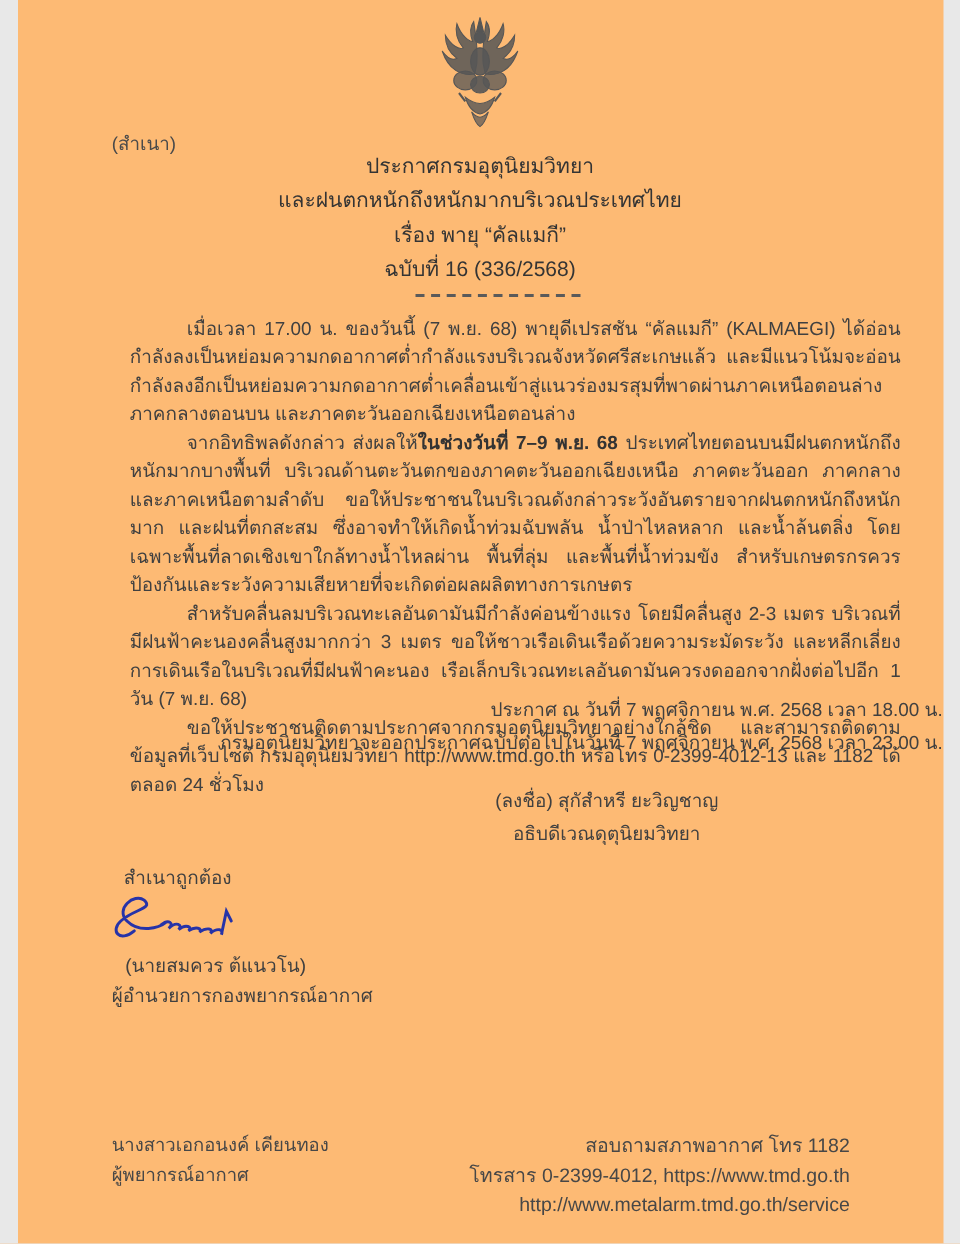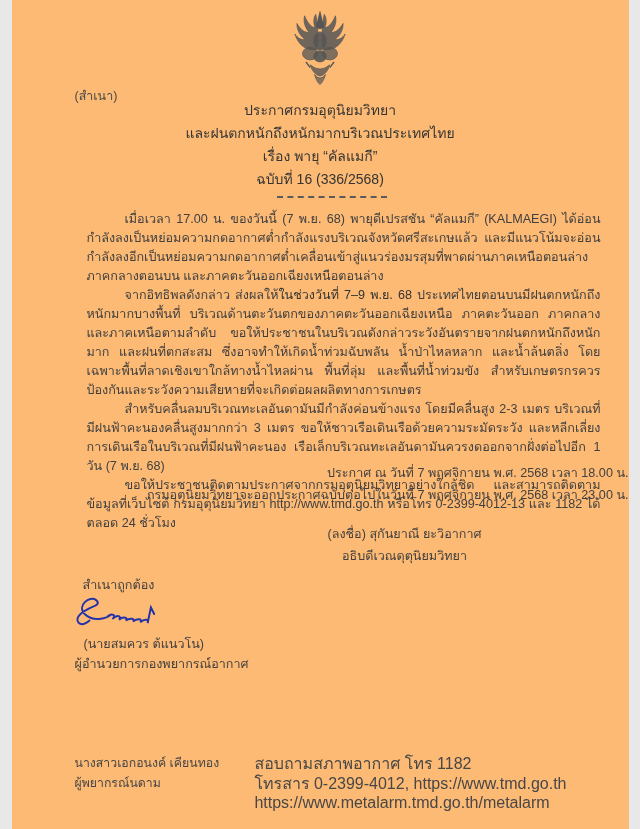--- a/index.html
+++ b/index.html
@@ -29,21 +29,21 @@
   .divider{
     position:absolute;top:196px;left:265px;
     width:110px;border-top:2px dashed #5a5a5a;
   }
   .body-block{
     position:absolute;top:210px;left:63px;width:514px;
     font-size:12.6px;line-height:19px;
     text-align:justify;color:#404040;margin-left:12px;
   }
   .body-block p{margin:0;text-indent:38px;}
-  .bold-inline{font-weight:normal;color:#333;}
+  .bold-inline{font-weight:bold;color:#333;}
   .issuance{
     position:absolute;top:462px;left:0;right:0;
     text-align:right;font-size:12.6px;line-height:22px;color:#404040;
   }
   .signer-block{
     position:absolute;top:524px;left:288px;width:210px;
     text-align:center;font-size:12.6px;line-height:21.5px;color:#404040;
   }
   .cert-block{
     position:absolute;top:575px;left:63px;
@@ -51,21 +51,21 @@
   }
   .cert-block .cert-label{margin-left:8px;}
   .sig-scribble{display:block;margin:1px 0 2px -6px;}
   .cert-name{margin-left:9px;}
   .footer-left{
     position:absolute;top:754px;left:63px;
     font-size:12.3px;line-height:19.5px;color:#474747;
   }
   .footer-right{
     position:absolute;top:754px;right:62px;
-    font-size:16px;line-height:19.5px;color:#474747;
+    text-align:right;font-size:13px;line-height:19.5px;color:#474747;
   }
   .nowrap{white-space:nowrap;}
 </style>
 </head>
 <body>
 
 <div class="page">
 
   <div class="emblem-wrap">
     <svg width="84" height="84" viewBox="0 0 120 120" aria-hidden="true">
@@ -110,38 +110,38 @@
     <p>สำหรับคลื่นลมบริเวณทะเลอันดามันมีกำลังค่อนข้างแรง โดยมีคลื่นสูง 2-3 เมตร บริเวณที่มีฝนฟ้าคะนองคลื่นสูงมากกว่า 3 เมตร ขอให้ชาวเรือเดินเรือด้วยความระมัดระวัง และหลีกเลี่ยงการเดินเรือในบริเวณที่มีฝนฟ้าคะนอง เรือเล็กบริเวณทะเลอันดามันควรงดออกจากฝั่งต่อไปอีก 1 วัน (7 พ.ย. 68)</p>
     <p>ขอให้ประชาชนติดตามประกาศจากกรมอุตุนิยมวิทยาอย่างใกล้ชิด และสามารถติดตามข้อมูลที่เว็บไซต์ กรมอุตุนิยมวิทยา http://www.tmd.go.th หรือโทร 0-2399-4012-13 และ 1182 ได้ตลอด 24 ชั่วโมง</p>
   </div>
 
   <div class="issuance">
     <div class="nowrap">ประกาศ ณ วันที่ 7 พฤศจิกายน พ.ศ. 2568 เวลา 18.00 น.</div>
     <div class="nowrap">กรมอุตุนิยมวิทยาจะออกประกาศฉบับต่อไปในวันที่ 7 พฤศจิกายน พ.ศ. 2568 เวลา 23.00 น.</div>
   </div>
 
   <div class="signer-block">
-    <div class="nowrap">(ลงชื่อ) สุกันยาณี ยะวิอากาศ</div>
+    <div class="nowrap">(ลงชื่อ) สุกัสำหรี ยะวิญชาญ</div>
     <div class="nowrap">อธิบดีเวณดุตุนิยมวิทยา</div>
   </div>
 
   <div class="cert-block">
     <div class="cert-label">สำเนาถูกต้อง</div>
     <svg class="sig-scribble" width="100" height="36" viewBox="0 0 120 44" aria-hidden="true">
       <path d="M24 30 C12 40 4 30 13 22 C24 12 40 12 32 5 C24 -1 8 12 18 22 C28 32 44 28 50 23
                M46 25 C52 20 57 24 52 28 C58 22 64 25 60 29 C66 24 72 27 68 30 C74 26 80 28 77 31 C83 27 89 28 86 32 C92 27 97 29 95 33 L99 14 L103 22" fill="none" stroke="#2633a8" stroke-width="2.4" stroke-linecap="round"></path>
     </svg>
     <div class="cert-name">(นายสมควร  ต้แนวโน)</div>
     <div>ผู้อำนวยการกองพยากรณ์อากาศ</div>
   </div>
 
   <div class="footer-left">
     <div>นางสาวเอกอนงค์  เคียนทอง</div>
-    <div>ผู้พยากรณ์นดาม</div>
+    <div>ผู้พยากรณ์อากาศ</div>
   </div>
 
   <div class="footer-right">
     <div>สอบถามสภาพอากาศ โทร 1182</div>
     <div>โทรสาร 0-2399-4012, https://www.tmd.go.th</div>
-    <div>https://www.metalarm.tmd.go.th/metalarm</div>
+    <div>http://www.metalarm.tmd.go.th/service</div>
   </div>
 
 </div>
 
 </body></html>

